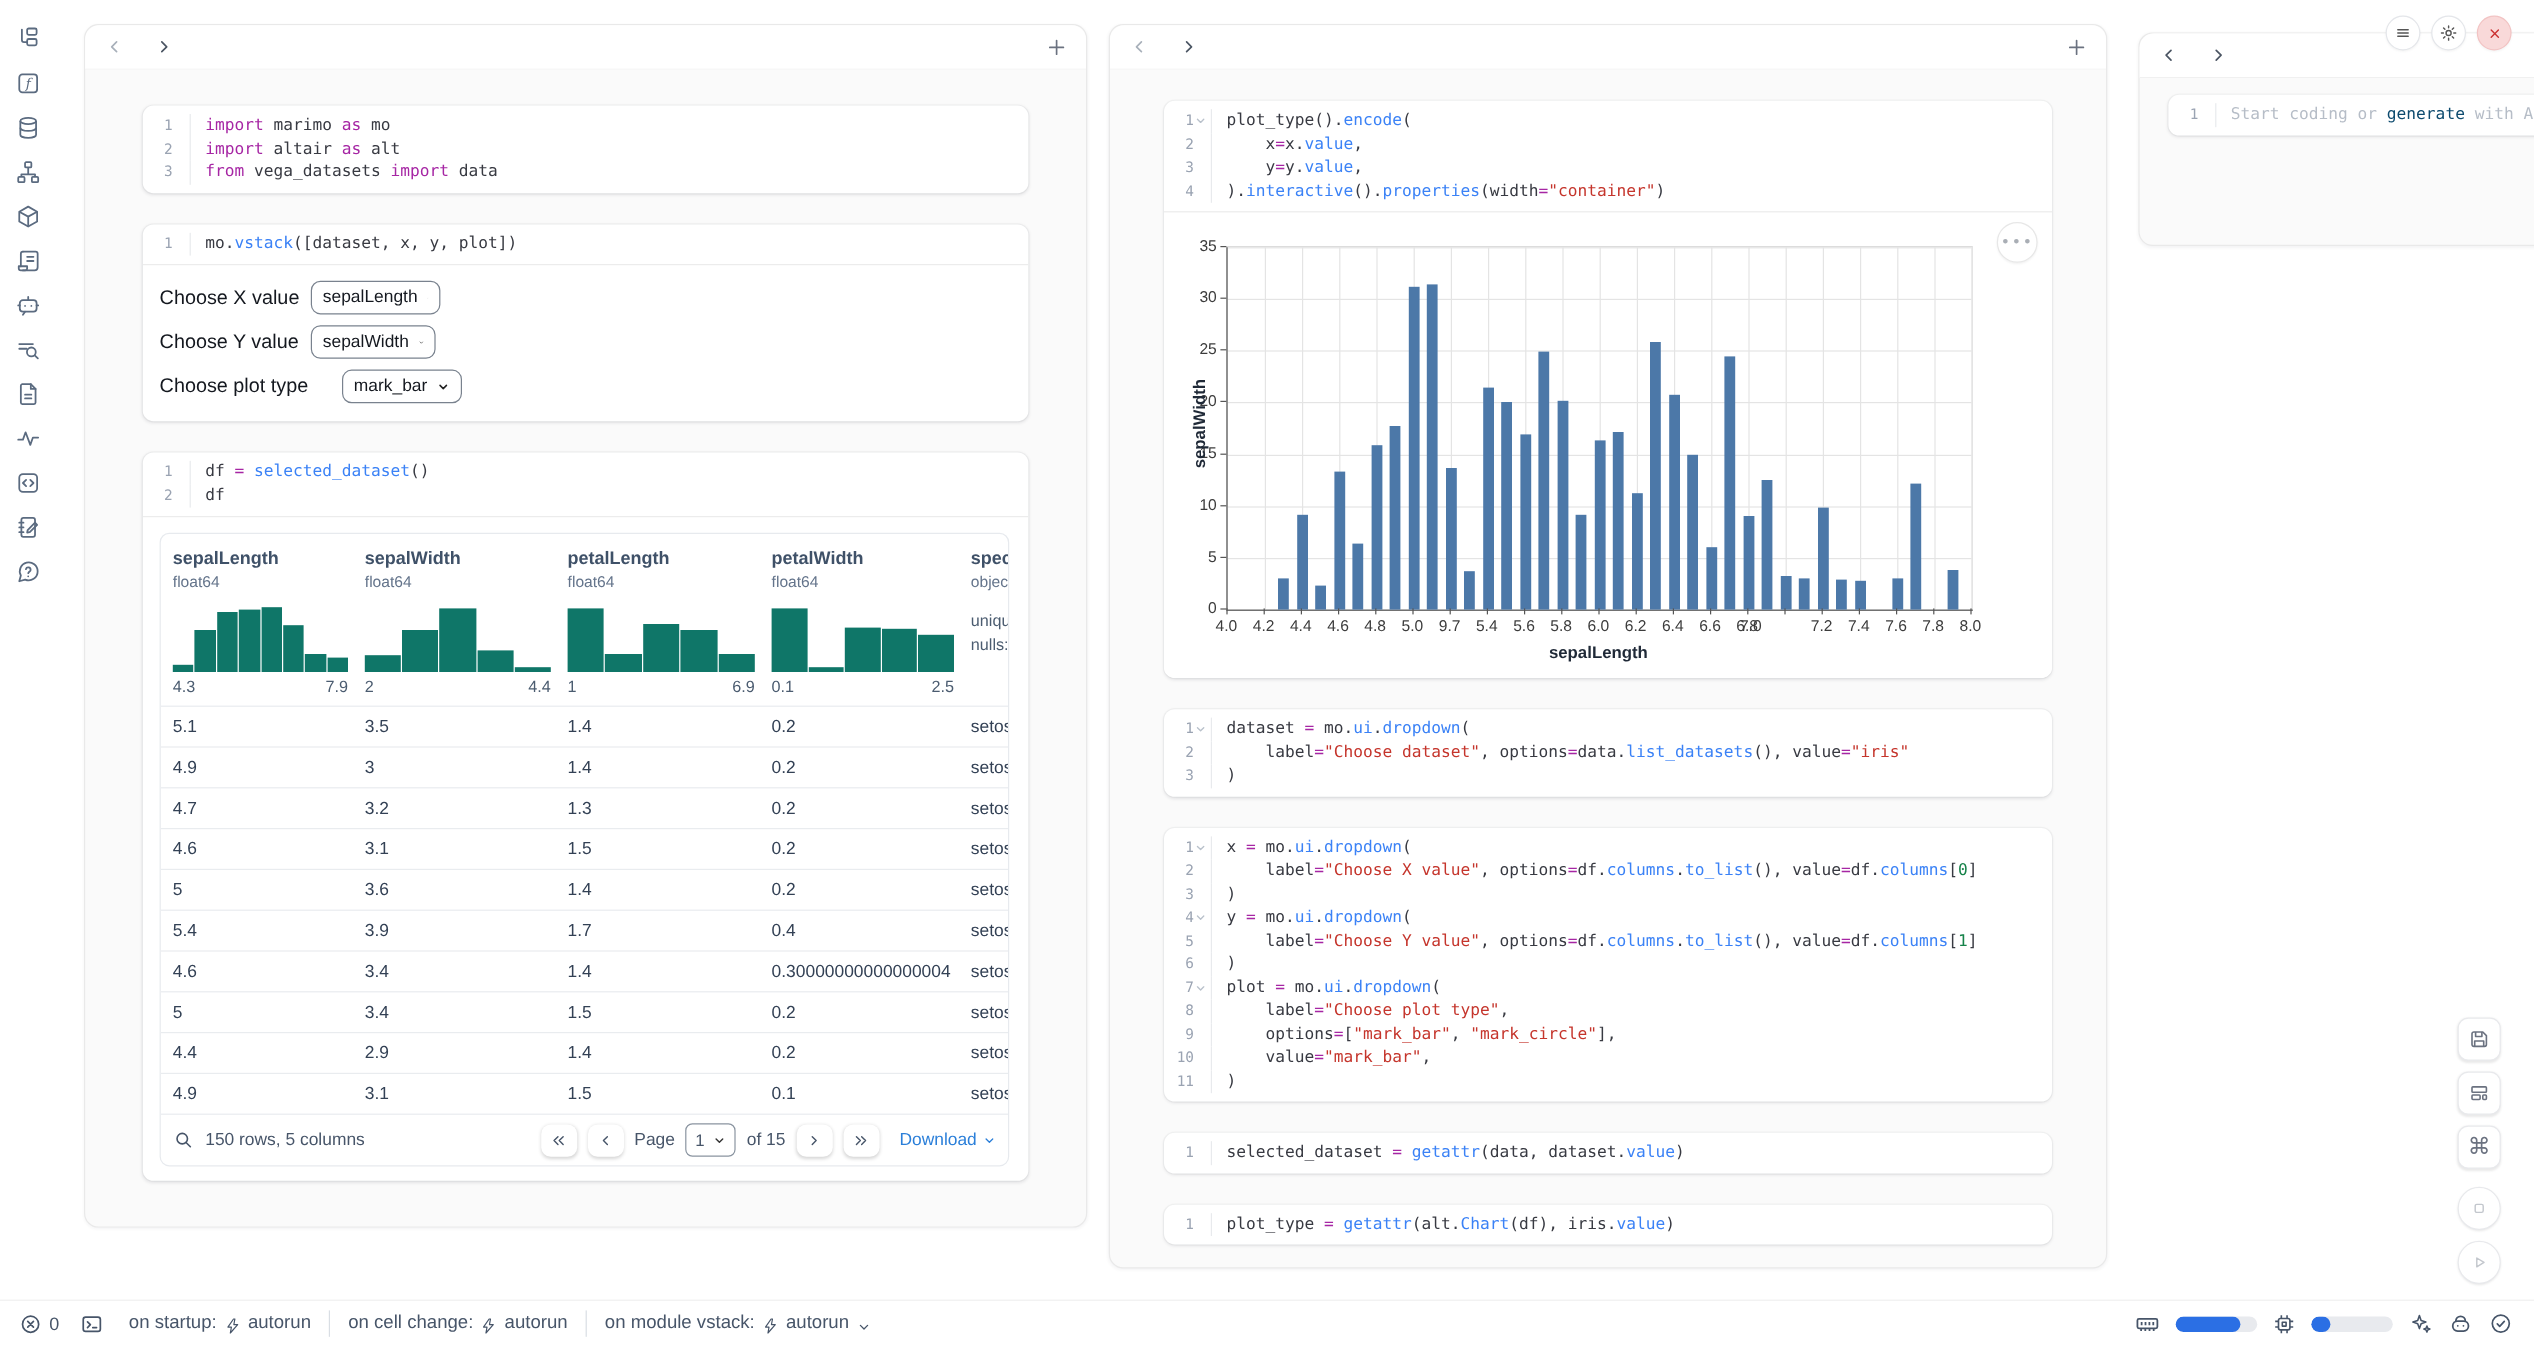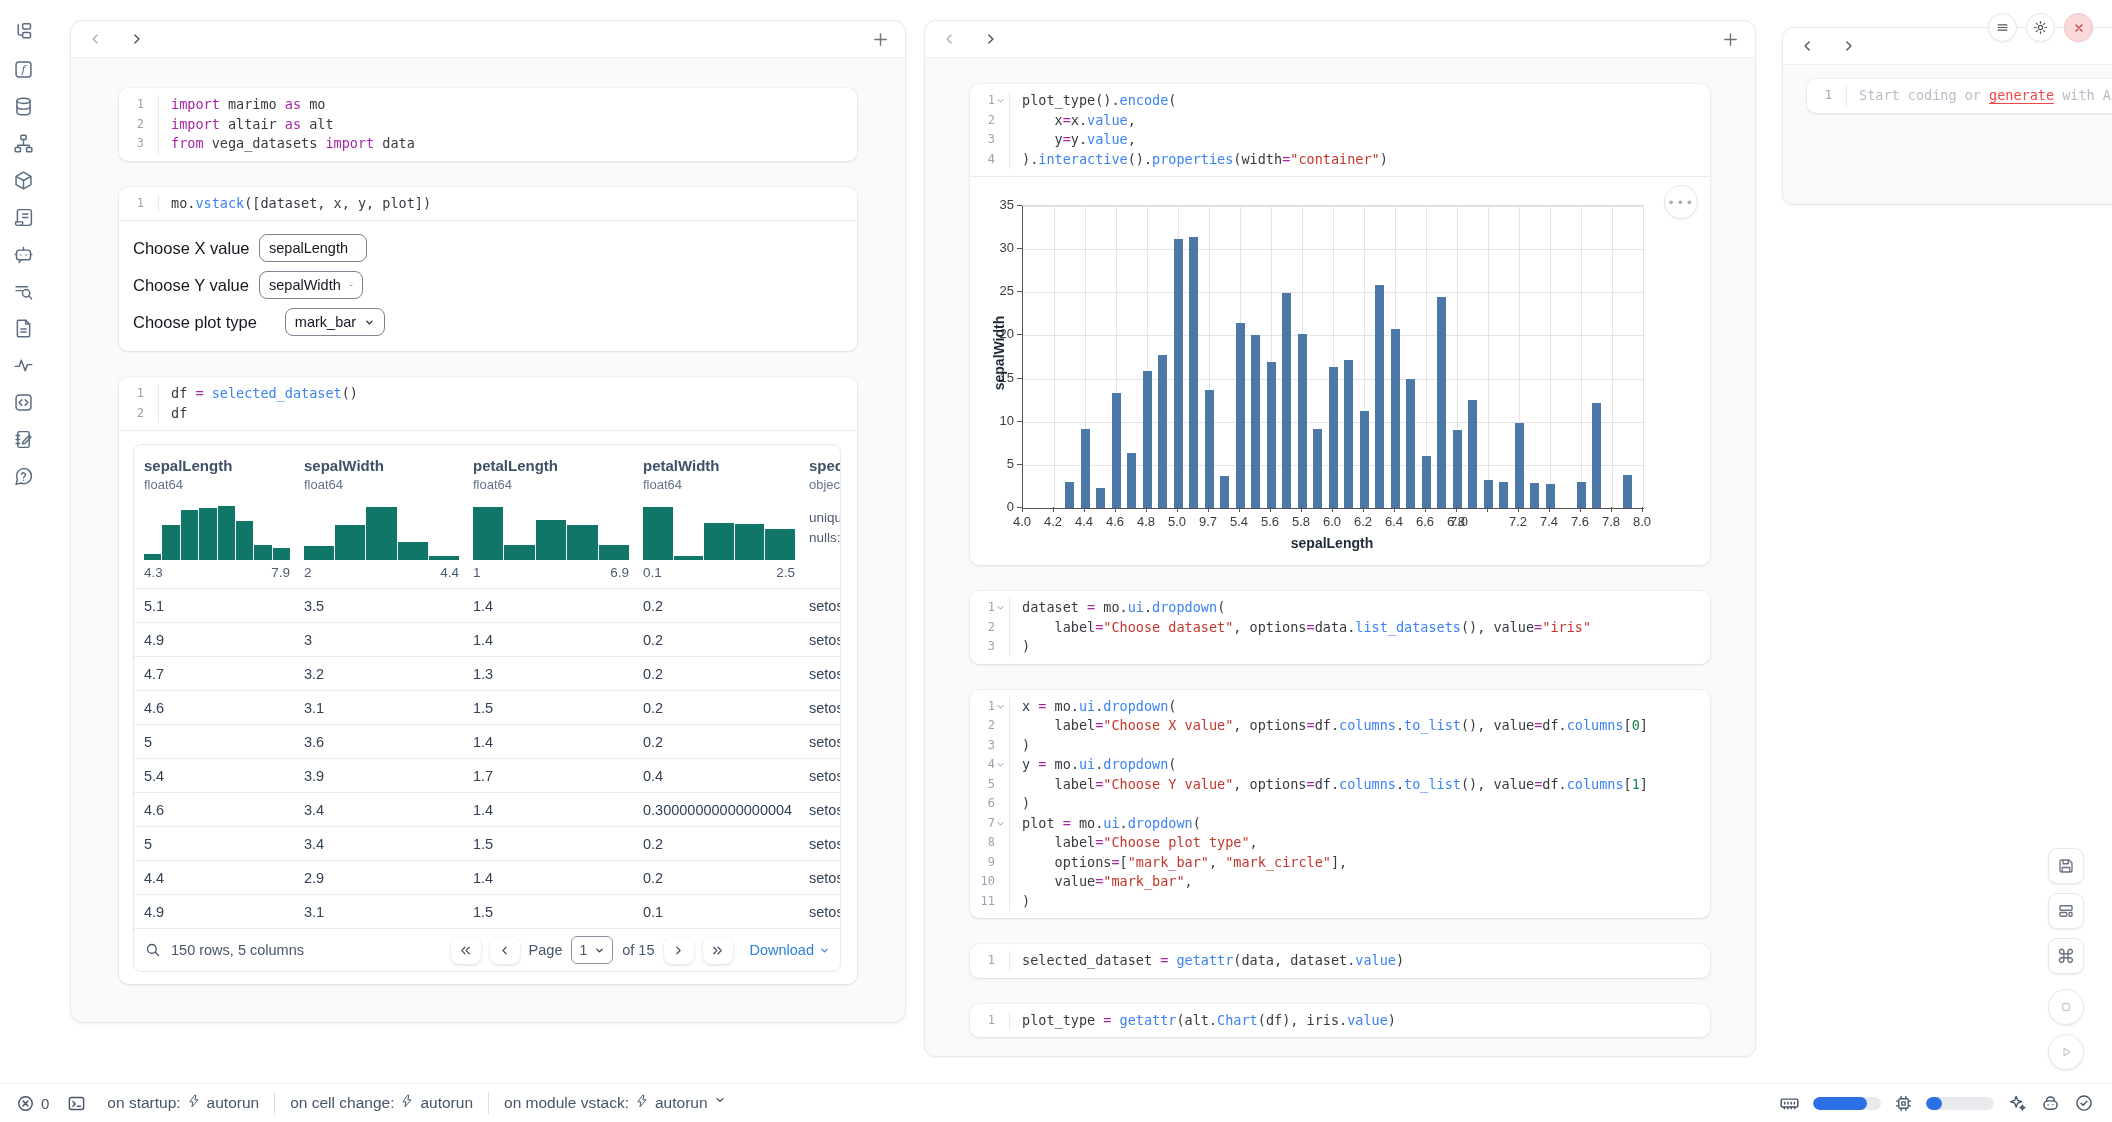--- a/index.html
+++ b/index.html
@@ -25,21 +25,21 @@
 
   
   .cell{background:#fff;border-radius:9px;box-shadow:0 1px 3px rgba(15,23,42,.10),0 0 0 1px rgba(15,23,42,.03);margin-bottom:26px;overflow:hidden;}
   .code{display:block;padding:7px 0;font-family:"DejaVu Sans Mono",monospace;font-size:13.5px;color:#383a42;}
   .crow{display:flex;line-height:19.5px;}
   .gut{flex:none;width:40px;display:flex;justify-content:flex-end;align-items:center;color:#9aa3b2;font-size:12px;padding-right:2px;box-sizing:border-box;border-right:1px solid #e8eaed;}
   .gut .num{text-align:right;}
   .gut .foldbox{width:11px;height:11px;margin-left:1px;display:flex;align-items:center;color:#b9c1cb;}
   .ccode{padding-left:12px;white-space:pre;}
   .tok-kw{color:#a626a4}.tok-op{color:#a626a4}.tok-fn{color:#3b82f6}.tok-str{color:#c5352c}.tok-num{color:#16834a}.tok-pl{color:#383a42}
-  .tok-ph{color:#b6bdc7}.tok-phu{color:#ef4444;text-decoration:underline;text-underline-offset:3px}
+  .tok-ph{color:#b6bdc7}.tok-phu{color:#0c4a6e;text-underline-offset:3px}
 
   .out{border-top:1px solid #ececec;}
 
   
   .controls{padding:13px 14px 15px;display:flex;flex-direction:column;gap:9px;}
   .ctl-row{display:flex;align-items:center;min-height:28px;}
   .ctl-label{font-size:16.5px;color:#14181f;margin-right:8px;min-width:118px;white-space:nowrap;}
   .ctl-select{display:inline-flex;align-items:center;justify-content:space-between;border:1px solid #79828e;border-radius:8px;background:#fff;height:28px;padding:0 9px;font-size:14.5px;color:#14181f;gap:8px;box-sizing:border-box;cursor:pointer;}
 
   
@@ -83,21 +83,21 @@
   .wbtn.close{background:#f9d9d9;border-color:#f2c3c3;color:#cc3333;}
   .floats{position:absolute;left:2048px;top:848px;display:flex;flex-direction:column;align-items:center;}
   .fbtn{width:34px;height:34px;border-radius:9px;background:#fff;border:1px solid #e8e9ec;box-shadow:0 1px 2px rgba(0,0,0,.09);display:flex;align-items:center;justify-content:center;color:#6b7280;margin-bottom:9px;cursor:pointer;}
   .fbtn.round{border-radius:50%;color:#c3c7cd;}
   .fbtn.gap{margin-top:6px;}
   .cmdglyph{font-size:19px;color:#6b7280;font-family:"DejaVu Sans",sans-serif;}
 
   
   .statusbar{position:absolute;left:0;right:0;bottom:0;height:38px;background:#fff;border-top:1px solid #efefef;display:flex;align-items:center;font-size:15.5px;color:#475569;}
   .sb-left{display:flex;align-items:center;gap:10px;padding-left:16px;}
-  .sb-group{display:flex;align-items:flex-start;gap:6px;padding:0 15px;}
+  .sb-group{display:flex;align-items:flex-end;gap:6px;padding:0 15px;}
   .sb-sep{width:1px;height:22px;background:#d9dee4;}
   .sb-right{margin-left:auto;display:flex;align-items:center;gap:13px;padding-right:18px;}
   .meter{width:68px;height:13px;border-radius:7px;background:#e8eaee;overflow:hidden;}
   .meter>div{height:100%;border-radius:7px;background:#2b6fe4;}
   .errcount{font-size:15px;}
 </style>
 </head>
 <body>
 
 <div class="page">

